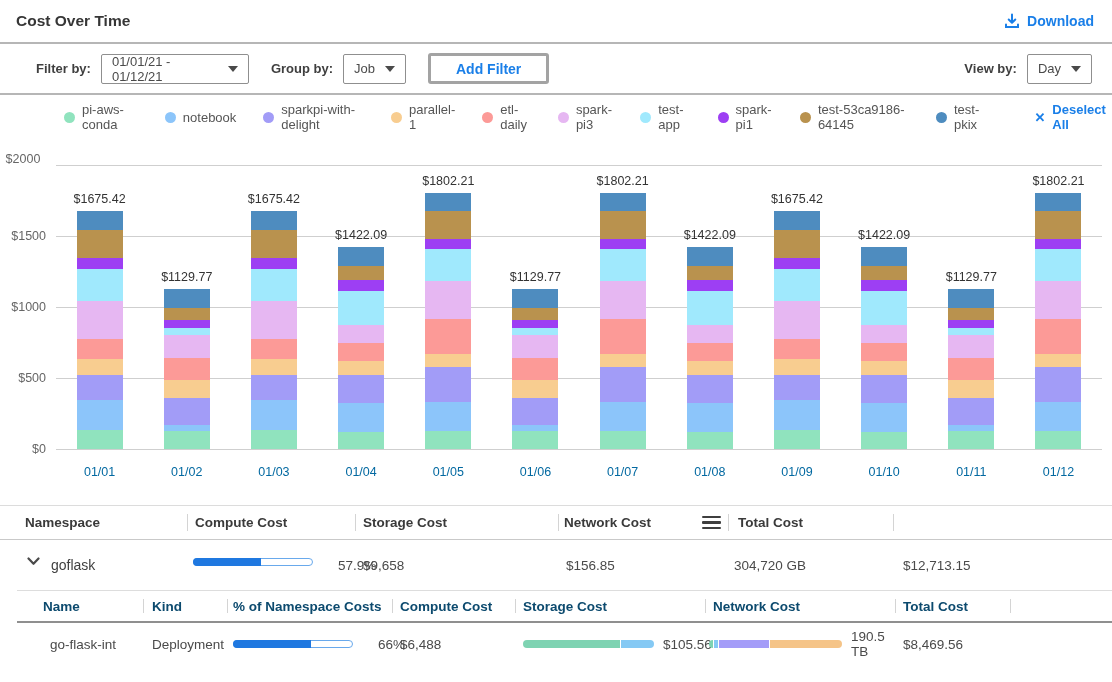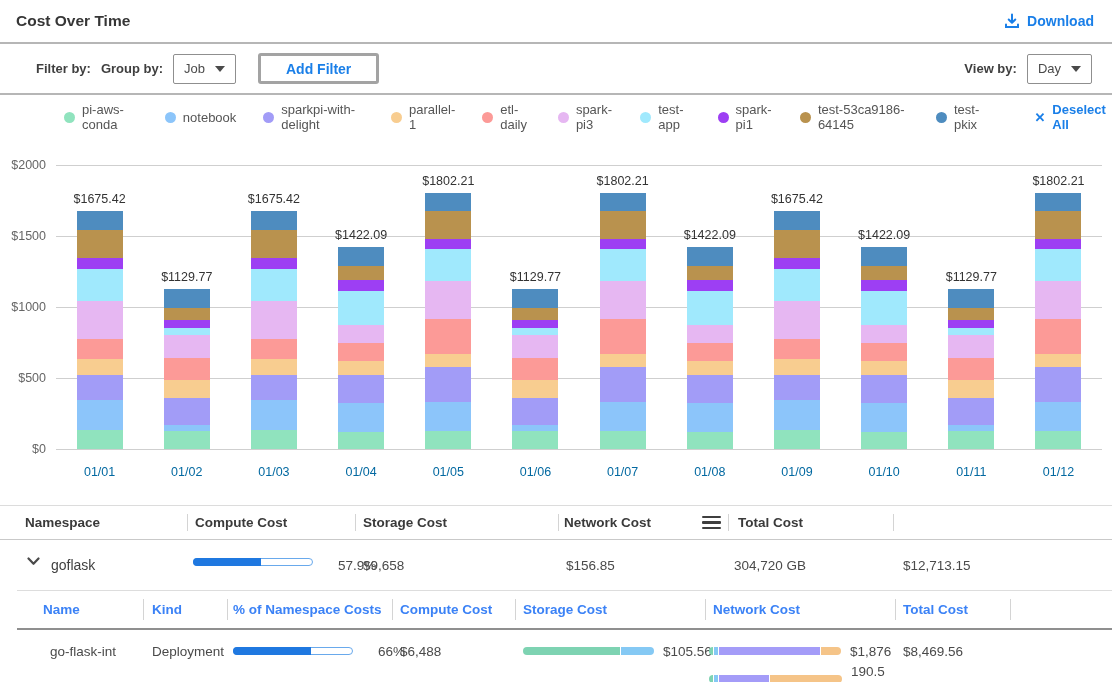--- a/index.html
+++ b/index.html
@@ -66,22 +66,22 @@
   .hamburger i { height:2.5px; background:#3f3f3f; border-radius:1px; }
   .pill { width:120px; height:8px; border:1px solid #69a9ec; border-radius:5px; position:relative;
           background:#fff; flex:0 0 auto; }
   .pill-fill { position:absolute; left:-1px; top:-1px; bottom:-1px; border-radius:5px 0 0 5px;
           background:#1f78e0; }
   .pctlabel { margin-left:25px; }
   .twoline { line-height:21px; }
 
   .nested { margin-left:17px; }
   .nhead { display:grid; grid-template-columns:126px 84px 165px 123px 190px 190px 115px 1fr;
-           border-top:1px solid #ddd; border-bottom:2px solid #8f8f8f; height:40px;
-           align-items:center; font-weight:bold; font-size:13.5px; color:#3b82f6; }
+           border-top:1px solid #ddd; border-bottom:2px solid #8f8f8f; height:33px;
+           align-items:center; font-weight:bold; font-size:13.5px; color:#0c4a6e; }
   .nrow { display:grid; grid-template-columns:126px 84px 165px 123px 190px 190px 115px 1fr;
           padding-top:11px; font-size:13.5px; color:#4a4a4a; }
   .ncell { display:flex; align-items:center; height:20px; }
   .mini { display:flex; height:8px; gap:1px; flex:0 0 auto; }
   .mini span { display:block; height:8px; }
   .mini span:first-child { border-radius:4px 0 0 4px; }
   .mini span:last-child { border-radius:0 4px 4px 0; }
   .minilabel { margin-left:9px; }
   .netstack { display:flex; flex-direction:column; gap:8px; }
 </style>
@@ -98,20 +98,24 @@
             <path d="M8 1.5v8M4.7 6.5 8 9.8l3.3-3.3" fill="none" stroke="#1a7fe8" stroke-width="2" stroke-linecap="round" stroke-linejoin="round"></path>
             <path d="M2 11.5v2.5h12v-2.5" fill="none" stroke="#1a7fe8" stroke-width="2" stroke-linecap="round"></path>
           </svg>
       </span>
       <span>Download</span>
     </div>
   </div>
 
   <div class="filterrow">
     <span class="flabel">Filter by:</span>
+    <div class="select datesel">
+      <span>01/01/21 - 01/12/21</span>
+      <span class="caret"></span>
+    </div>
     <span class="flabel">Group by:</span>
     <div class="select groupsel">
       <span>Job</span>
       <span class="caret"></span>
     </div>
     <button class="addfilter">Add Filter</button>
     <div class="spacer"></div>
     <span class="flabel">View by:</span>
     <div class="select">
       <span>Day</span>
@@ -174,21 +178,21 @@
         <div class="grid" style="top: 239px;"></div>
         <div class="grid" style="top: 168px;"></div>
         <div class="grid" style="top: 97px;"></div>
         <div class="grid" style="top: 26px;"></div>
       </div>
     <div id="yticks">
         <div class="ytick" style="top: 310px;">$0</div>
         <div class="ytick" style="top: 239px;">$500</div>
         <div class="ytick" style="top: 168px;">$1000</div>
         <div class="ytick" style="top: 97px;">$1500</div>
-        <div class="ytick" style="top: 26px;">$2000</div>
+        <div class="ytick" style="top: 20px; text-align: center;">$2000</div>
       </div>
     <div class="bars" id="bars">
         <div class="slot">
           <div class="total">$1675.42</div>
           <div class="stack">
             <div class="seg" style="height: 19.312px; background: rgb(144, 227, 190);"></div>
             <div class="seg" style="height: 29.962px; background: rgb(140, 197, 250);"></div>
             <div class="seg" style="height: 25.134px; background: rgb(162, 156, 247);"></div>
             <div class="seg" style="height: 15.194px; background: rgb(248, 205, 144);"></div>
             <div class="seg" style="height: 20.022px; background: rgb(252, 154, 151);"></div>
@@ -449,29 +453,20 @@
               <span style="width: 97px; background: rgb(126, 211, 178);"></span>
               <span style="width: 33px; background: rgb(133, 201, 244);"></span>
             </span>
           <span class="minilabel">$105.56</span>
         </div>
         <div class="netstack" style="padding-left:4px;">
           <div class="ncell">
             <span class="mini">
                 <span style="width: 4px; background: rgb(126, 211, 178);"></span>
                 <span style="width: 4px; background: rgb(133, 201, 244);"></span>
-                <span style="width: 101px; background: rgb(164, 156, 248);"></span>
-                <span style="width: 20px; background: rgb(245, 196, 136);"></span>
-              </span>
-            <span class="minilabel">$1,876</span>
-          </div>
-          <div class="ncell">
-            <span class="mini">
-                <span style="width: 4px; background: rgb(126, 211, 178);"></span>
-                <span style="width: 4px; background: rgb(133, 201, 244);"></span>
                 <span style="width: 50px; background: rgb(164, 156, 248);"></span>
                 <span style="width: 72px; background: rgb(245, 196, 136);"></span>
               </span>
             <span class="minilabel">190.5 TB</span>
           </div>
         </div>
         <div class="ncell" style="padding-left:8px;">$8,469.56</div>
         <div></div>
       </div>
     </div>

